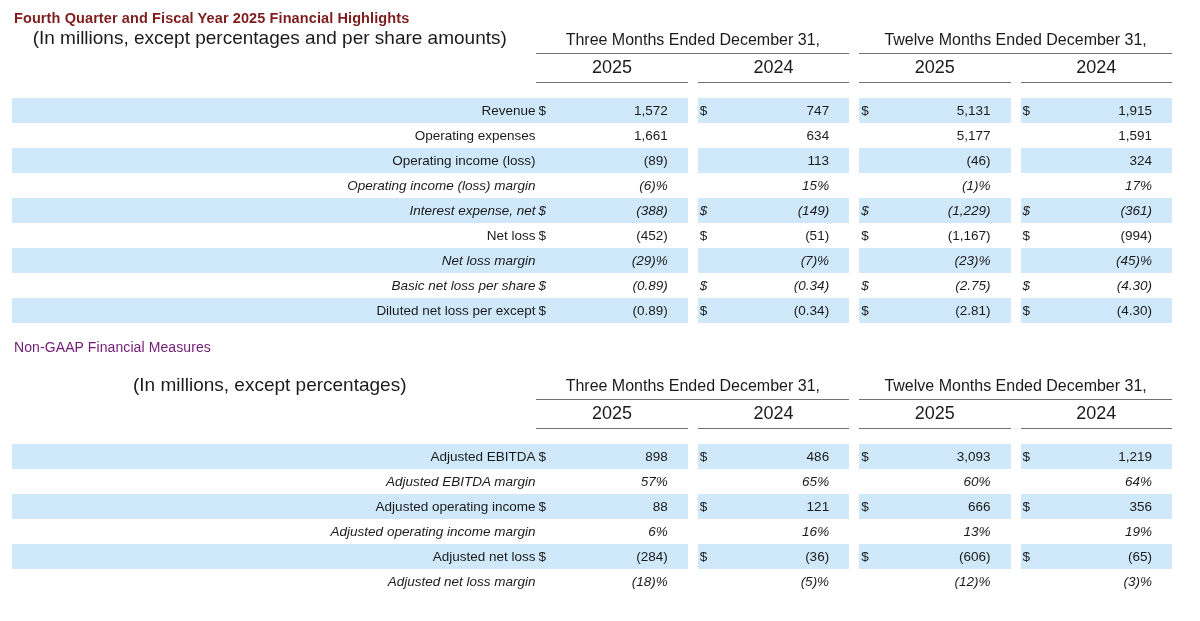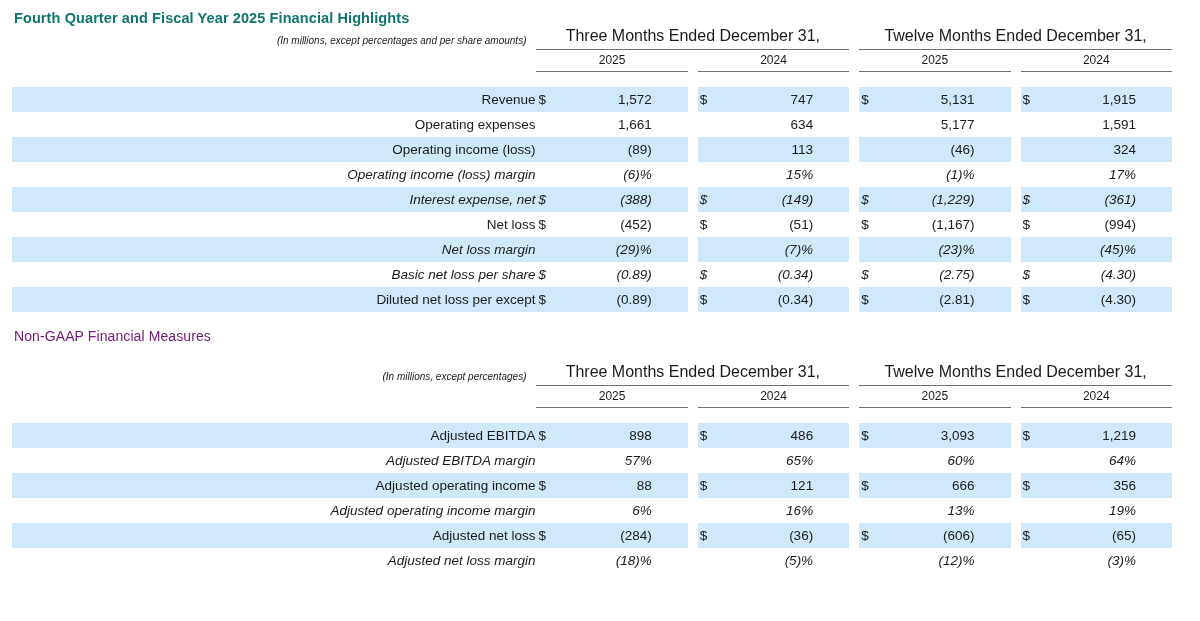--- a/index.html
+++ b/index.html
@@ -18,21 +18,21 @@
   .page {
     width: 1200px;
     height: 621px;
     position: relative;
     box-sizing: border-box;
     padding: 0;
   }
   .section-title {
     font-size: 14.5px;
     font-weight: bold;
-    color: #0f766e;
+    color: #7f1d1d;
     padding: 10px 0 0 14px;
     letter-spacing: 0.1px;
   }
   .subsection-title {
     font-size: 14px;
     color: #701a75;
     padding: 0 0 0 14px;
     letter-spacing: 0.1px;
   }
   table.fin {
@@ -41,39 +41,38 @@
     border-collapse: collapse;
     table-layout: fixed;
     font-size: 13.5px;
   }
   table.fin col.c-label   { width: 520px; }
   table.fin col.c-cur     { width: 28px; }
   table.fin col.c-val     { width: 122px; }
   table.fin col.c-gap     { width: 10px; }
 
   .hdr-note {
-    font-style: italic;
-    font-size: 10px;
-    text-align: right;
+    font-size: 19px;
+    text-align: center;
     padding-right: 10px;
     color: #1b1b1b;
     vertical-align: bottom;
     padding-bottom: 4px;
   }
   .hdr-period {
     text-align: center;
     font-size: 16px;
     color: #1b1b1b;
     padding-bottom: 4px;
     border-bottom: 1.5px solid #6f7074;
     vertical-align: bottom;
   }
   .hdr-year {
     text-align: center;
-    font-size: 12px;
+    font-size: 18px;
     color: #1b1b1b;
     padding: 3px 0 4px 0;
     border-bottom: 1.5px solid #6f7074;
     vertical-align: bottom;
   }
   .spacer-row td { height: 13px; }
 
   tr.row td {
     height: 23px;
     font-size: 13.5px;
@@ -84,21 +83,21 @@
   td.label {
     padding-left: 3px;
     text-align: right;
   }
   td.cur {
     text-align: left;
     padding-left: 2px;
   }
   td.val {
     text-align: right;
-    padding-right: 36px;
+    padding-right: 20px;
   }
   .ital { font-style: italic; }
   .gap { background: #ffffff !important; }
   .blankhdr { border: none; }
 </style>
 </head>
 <body>
 
 <div class="page">
 

